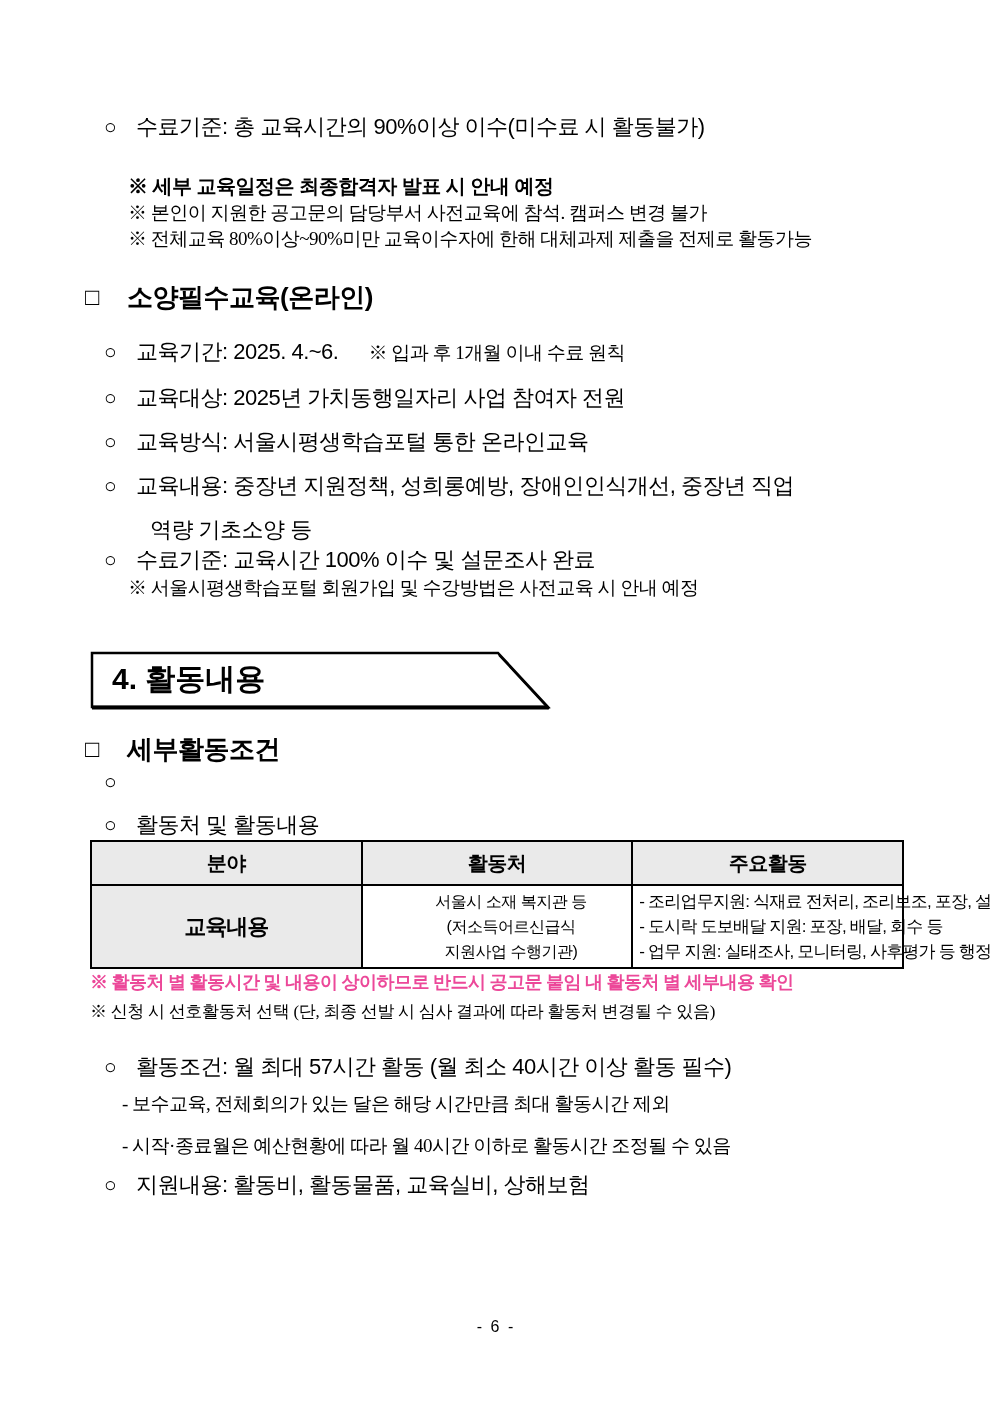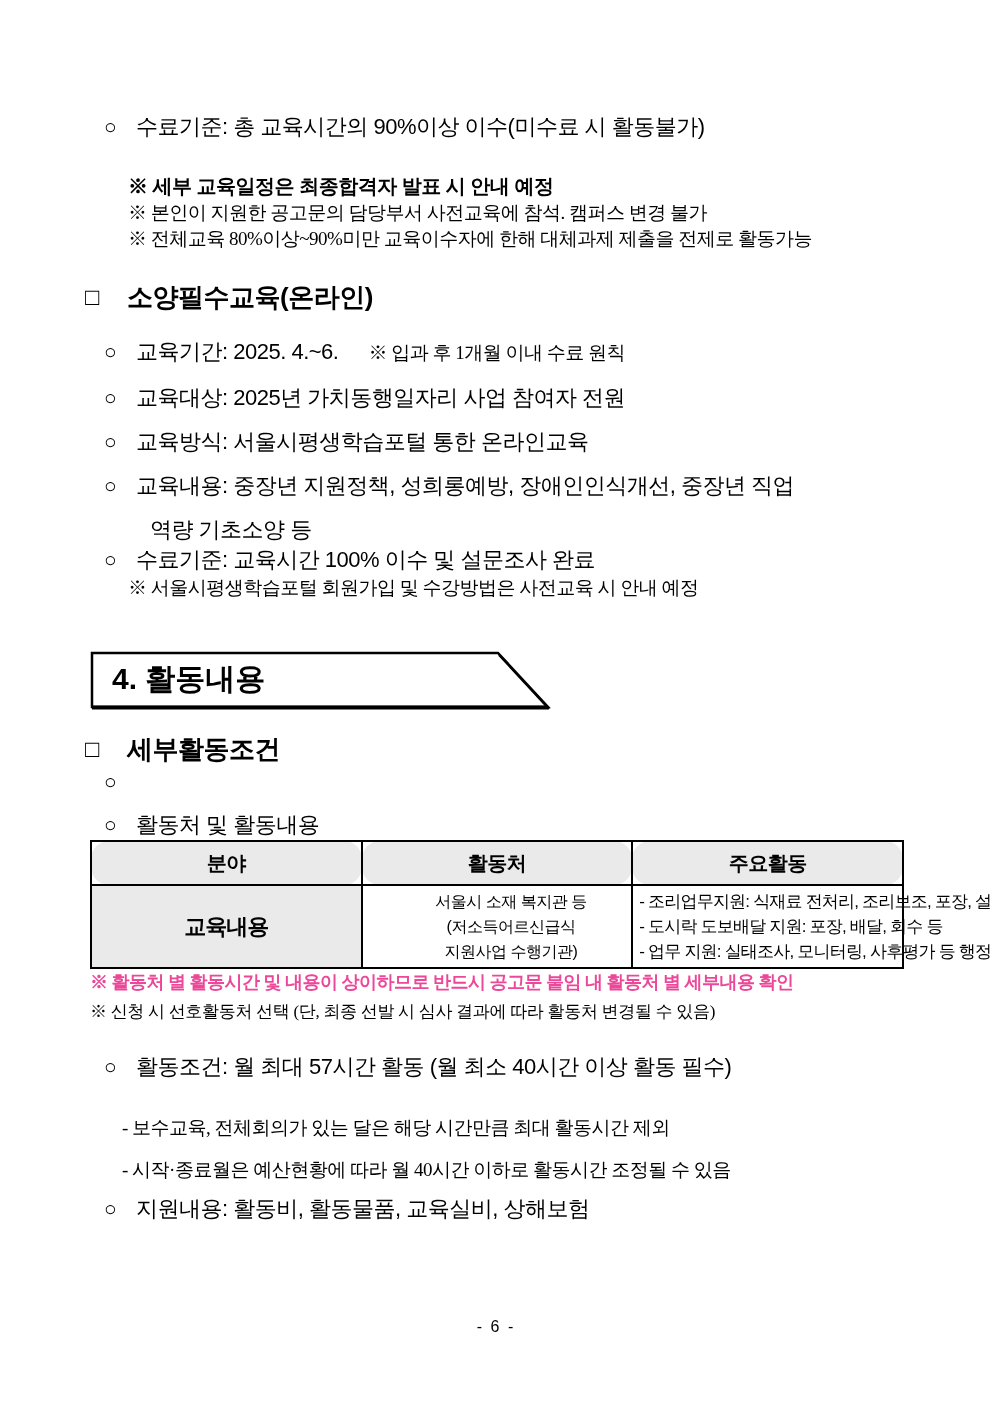--- a/index.html
+++ b/index.html
@@ -78,21 +78,20 @@
     border-collapse:collapse;
     width:814px;
     table-layout:fixed;
   }
   .act-table th, .act-table td { border:2px solid #000; }
   .act-table th {
     background:#eaeaea;
     font-size:20px; font-weight:bold;
     height:44px;
     letter-spacing:-0.5px;
-    border-radius:18px;
   }
   .act-table td { height:82px; }
   td.cell-field {
     background:#eaeaea;
     width:146px;
     text-align:center;
     font-size:22px; font-weight:bold;
     letter-spacing:-1px;
   }
   td.cell-org {
@@ -140,21 +139,21 @@
     position:absolute;
     left:0; right:0;
     top:1318px;
     text-align:center;
     font-size:16px;
     letter-spacing:2px;
   }
 
   
   .mt-30{margin-top:30px}.mt-27{margin-top:27px}.mt-22{margin-top:22px}
-  .mt-20{margin-top:20px}.mt-17{margin-top:32px}.mt-15{margin-top:15px}
+  .mt-20{margin-top:20px}.mt-17{margin-top:8px}.mt-15{margin-top:15px}
   .mt-14{margin-top:14px}.mt-13{margin-top:13px}.mt-12{}
   .mt-10{margin-top:10px}.mt-6{margin-top:0}
   .mt-50{margin-top:50px}.mt-4{margin-top:4px}
 </style>
 </head>
 <body>
 
 <div class="page">
   <div class="content">
 

